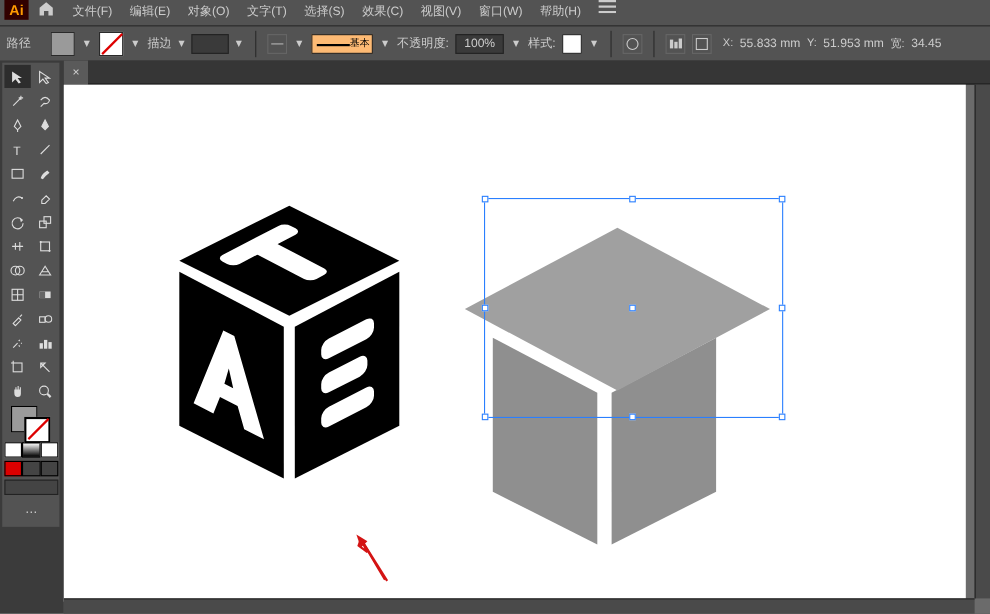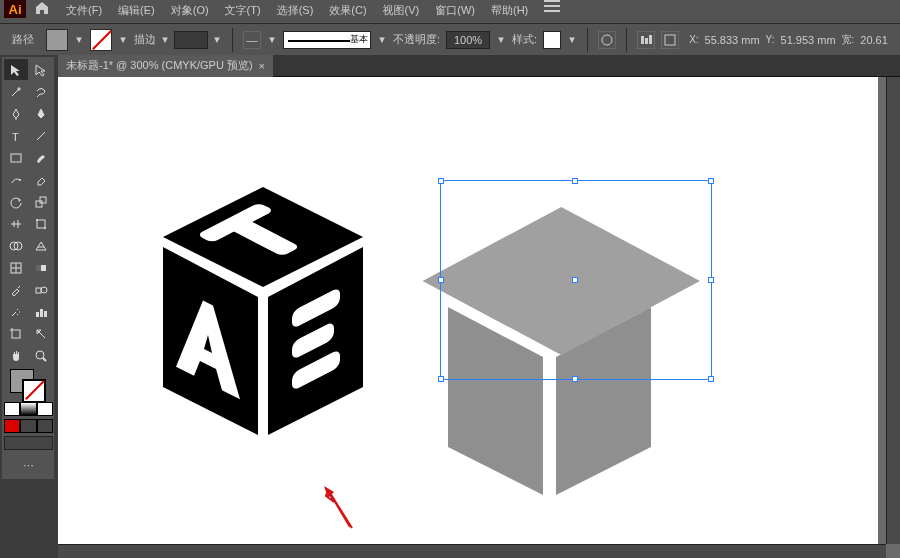--- a/index.html
+++ b/index.html
@@ -4,28 +4,28 @@
 <style>
 *{margin:0;padding:0;box-sizing:border-box;font-family:"Microsoft YaHei",Arial,sans-serif;font-size:11px;color:#ccc;user-select:none}
 body{background:#3b3b3b;width:900px;height:558px;overflow:hidden;position:relative}
 .menubar{height:23px;background:#535353;display:flex;padding-left:4px}
 .ai-logo{width:22px;height:18px;background:#310000;color:#ff9a00;font-weight:bold;display:flex;align-items:center;justify-content:center;font-size:13px;margin-right:4px}
 .home-icon{width:16px;height:16px;margin:0 8px 0 4px;display:flex;align-items:center;justify-content:center}
 .menu-item{padding:3px 8px;cursor:pointer}
 .burger{margin-left:8px}
 .burger svg{display:block}
 .ctrlbar{height:32px;background:#535353;border-top:1px solid #2a2a2a;display:flex;align-items:center;padding-left:6px;gap:6px}
-.ctrl-label{min-width:34px;text-align:center}
+.ctrl-label{min-width:34px;text-align:left}
 .swatch{width:22px;height:22px;background:#9a9a9a;border:1px solid #2a2a2a}
 .dd{width:10px;height:22px;display:flex;align-items:center;justify-content:center}
 .no-stroke{width:22px;height:22px;border:1px solid #2a2a2a;background:#fff;position:relative}
 .no-stroke::after{content:"";position:absolute;left:-2px;top:9px;width:26px;height:2px;background:#d00;transform:rotate(-45deg)}
 .stroke-weight{display:flex;align-items:center;gap:4px}
 .spin{width:34px;height:18px;background:#3a3a3a;border:1px solid #222;display:flex;align-items:center;justify-content:center}
-.prof{width:88px;height:18px;background:#ffffff;border:1px solid #222;position:relative;display:flex;align-items:center}
+.prof{width:56px;height:18px;background:#fdba74;border:1px solid #222;position:relative;display:flex;align-items:center}
 .prof::before{content:"";position:absolute;left:4px;right:20px;top:8px;height:2px;background:#000}
 .prof span{position:absolute;right:2px;color:#000;font-size:9px}
 .op-val{width:44px;height:18px;background:#3a3a3a;border:1px solid #222;display:flex;align-items:center;justify-content:center}
 .style-sw{width:18px;height:18px;background:#fff;border:1px solid #222}
 .sep{width:1px;height:24px;background:#2a2a2a;margin:0 4px}
 .ico-btn{width:18px;height:18px;border:1px solid #666;display:flex;align-items:center;justify-content:center;background:#535353}
 .coords{display:flex;align-items:center;gap:6px;font-size:10px;margin-left:4px}
 .coords span.lbl{font-size:10px}
 .tabbar{height:22px;background:#363636;display:flex;align-items:center;margin-left:58px;border-bottom:1px solid #111}
 .tab{height:22px;background:#5a5a5a;display:flex;align-items:center;padding:0 8px;gap:6px;font-size:10px}
@@ -123,27 +123,26 @@
       <svg width="12" height="12">
         <rect x="1" y="1" width="10" height="10" fill="none" stroke="#ccc"></rect>
       </svg>
     </div>
   <div class="coords">
     <span class="lbl">X:</span>
     <span>55.833 mm</span>
     <span class="lbl">Y:</span>
     <span>51.953 mm</span>
     <span class="lbl">宽:</span>
-    <span>20.61</span>
+    <span>34.45</span>
   </div>
 </div>
 
 <div class="tabbar">
   <div class="tab">
-    <span>未标题-1* @ 300% (CMYK/GPU 预览)</span>
     <span class="x">×</span>
   </div>
 </div>
 
 <div class="toolbox">
   <div class="tool active">
       <svg width="14" height="14">
         <path d="M2 2 L2 12 L5 9 L8 13 L10 12 L7 8 L11 8 Z" fill="#ddd"></path>
       </svg>
     </div>

